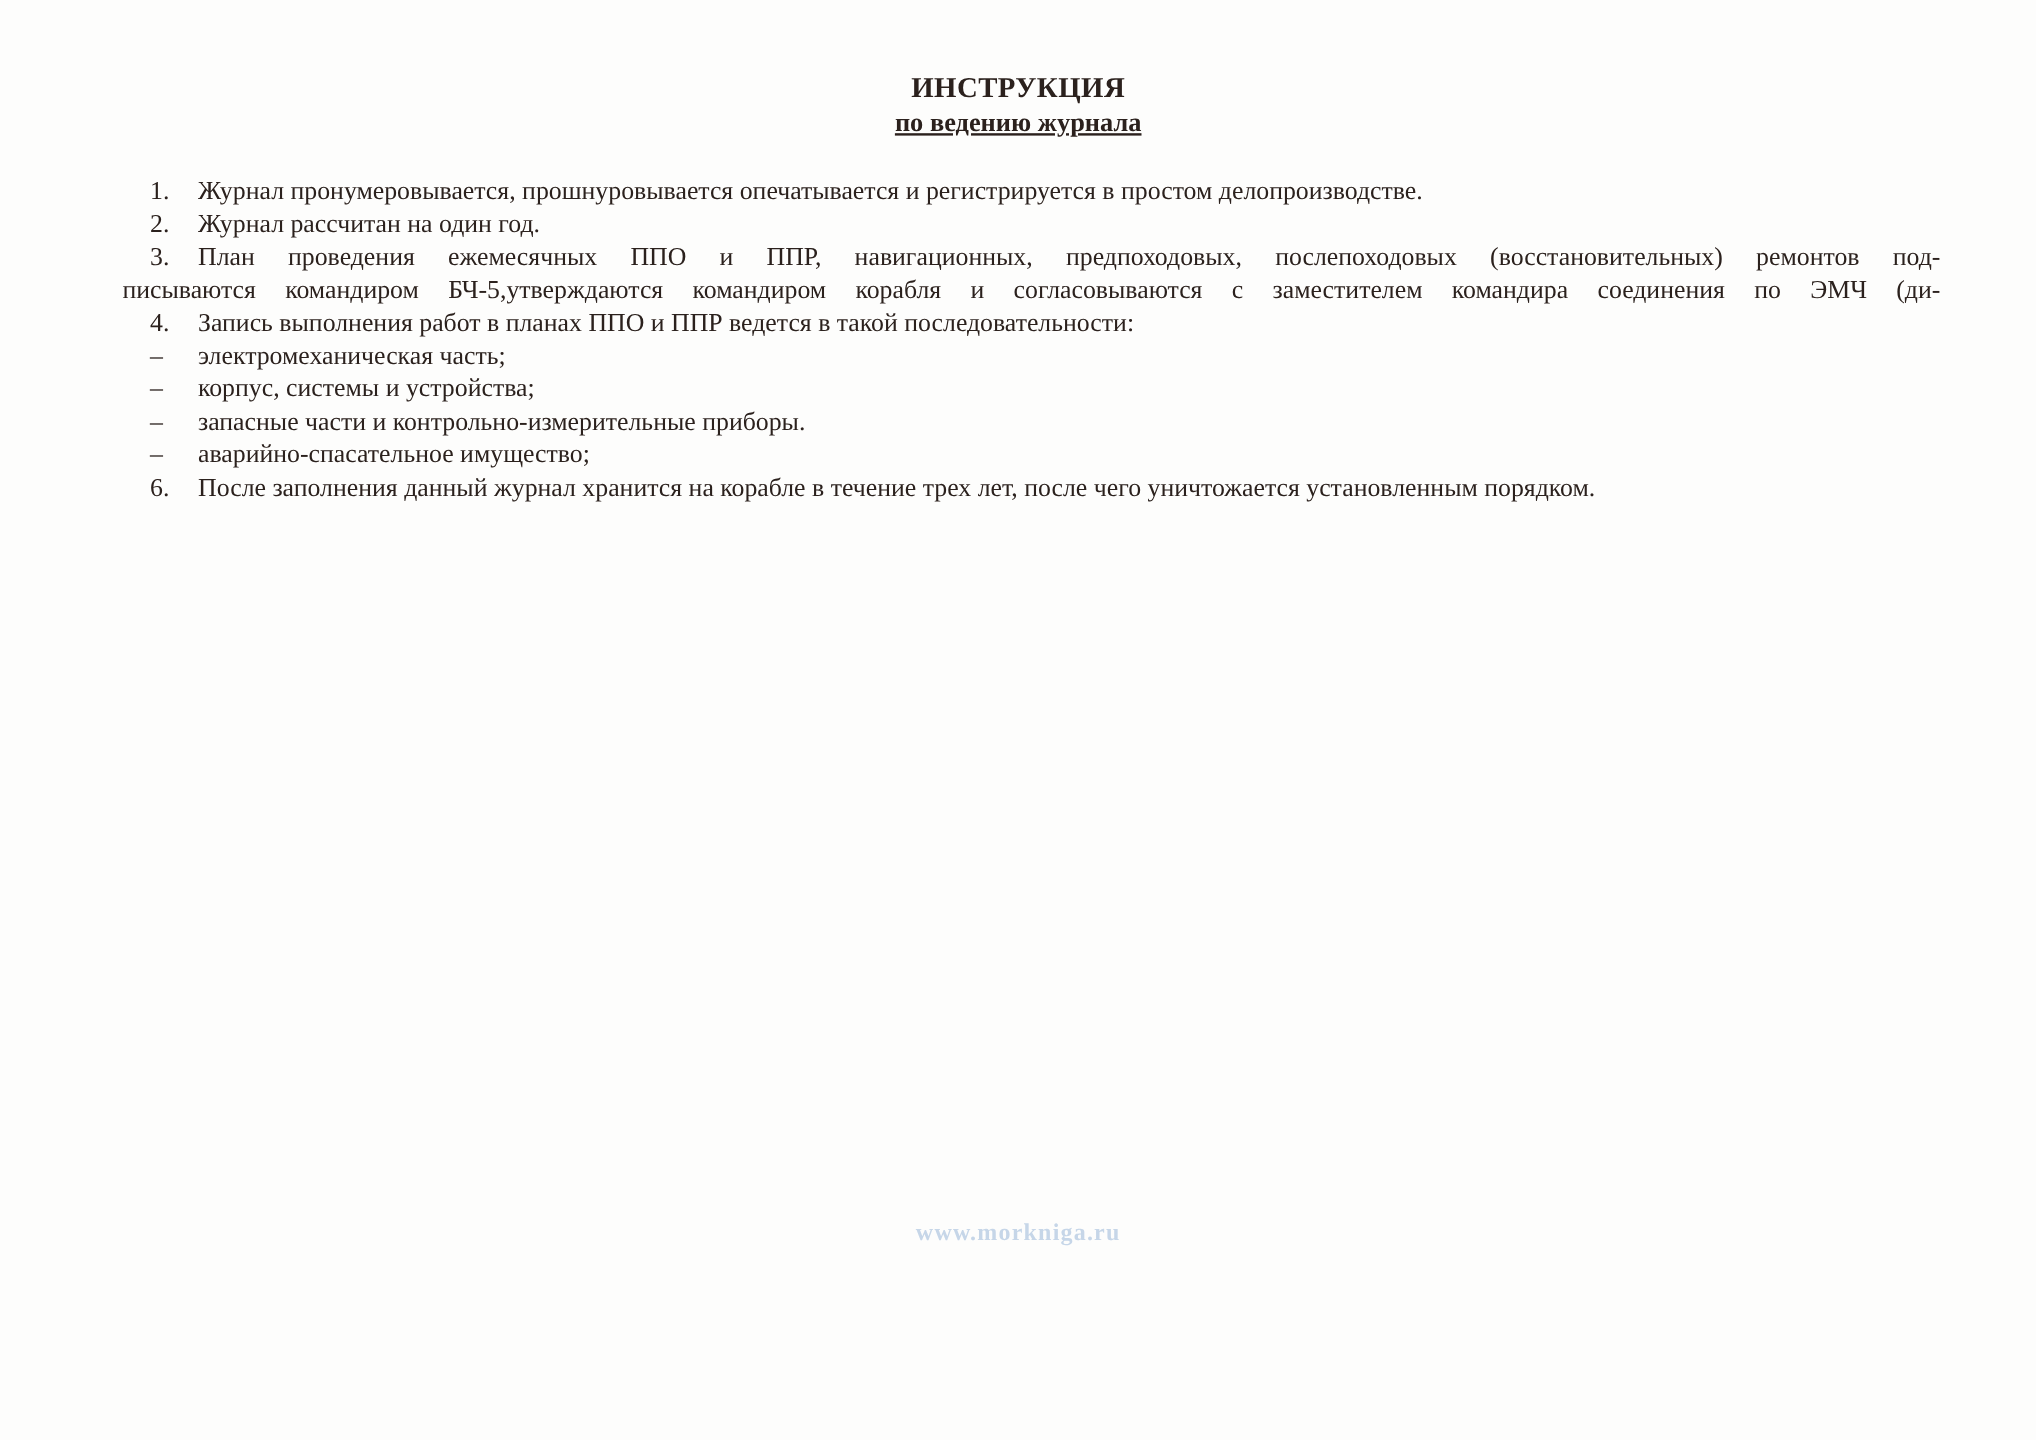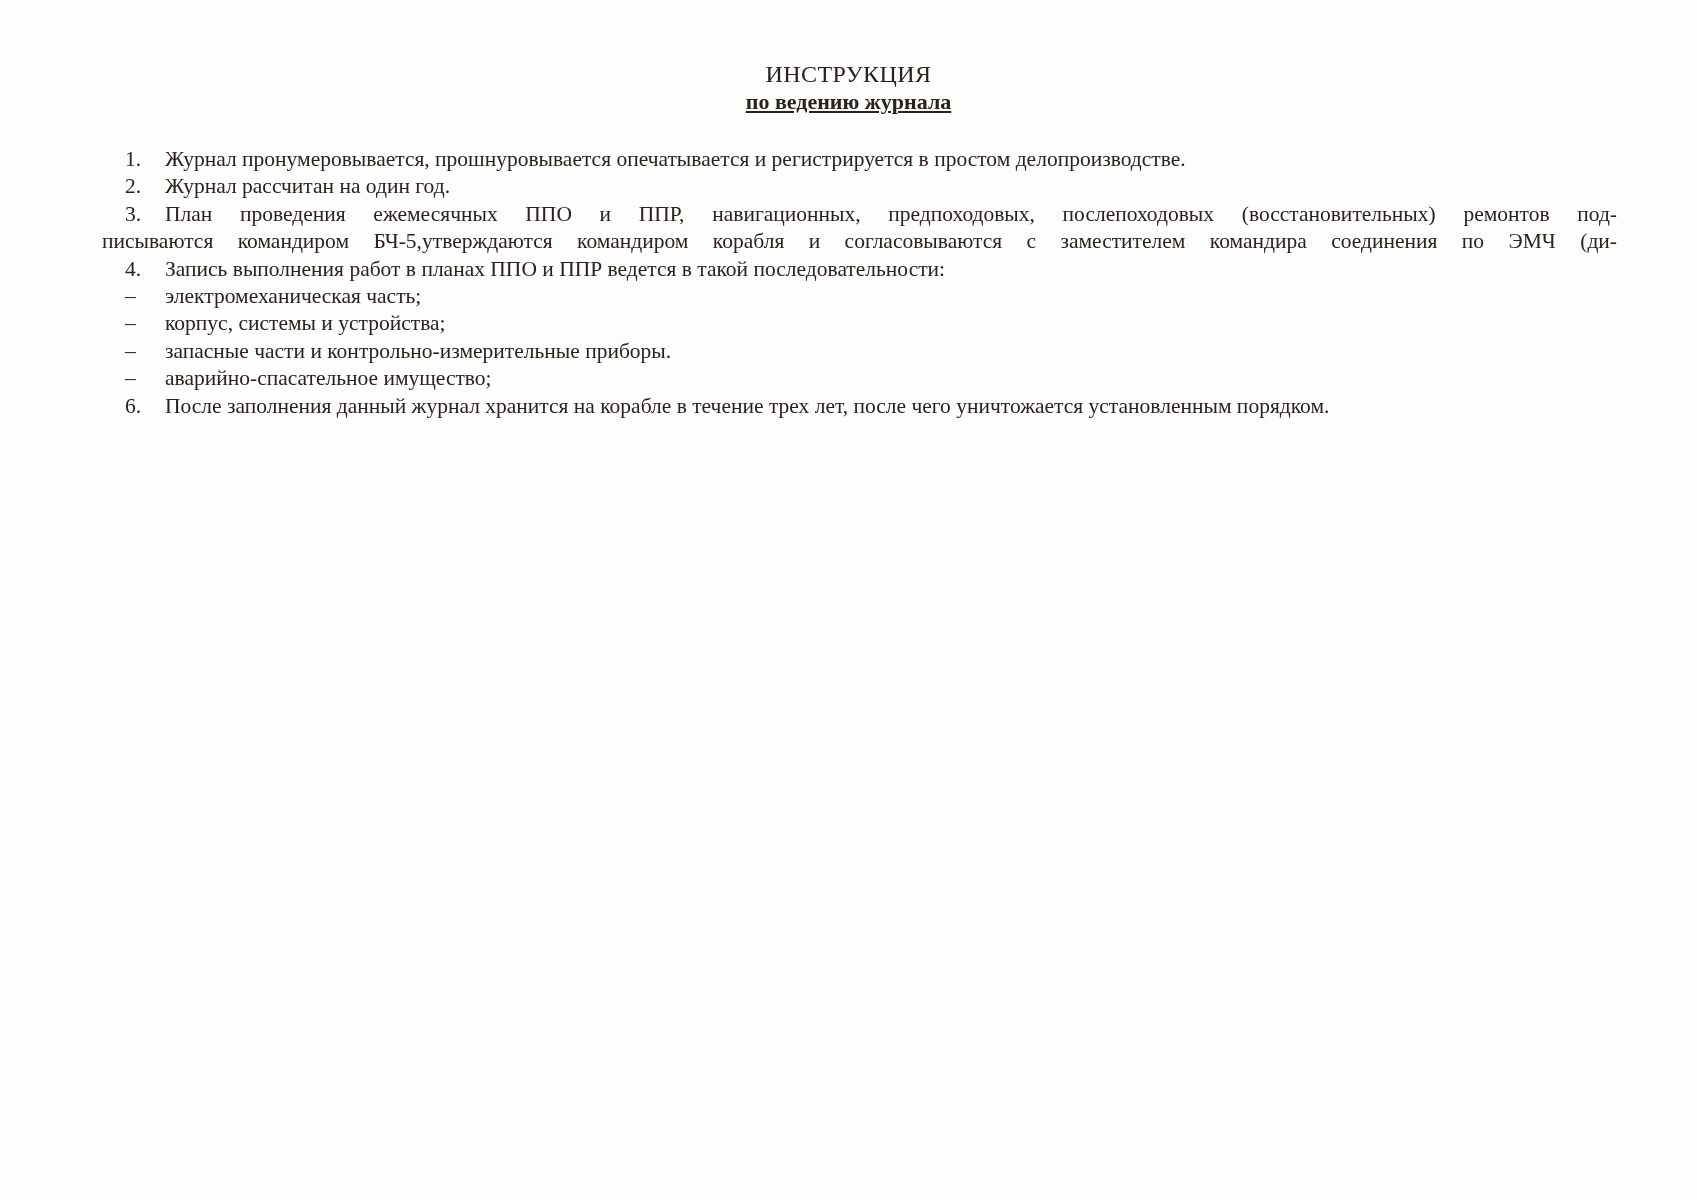--- a/index.html
+++ b/index.html
@@ -15,21 +15,21 @@
     font-family: "Liberation Serif", "DejaVu Serif", serif;
     color: #2b211d;
     overflow: hidden;
   }
   .doc-header {
     padding-top: 60px;
     text-align: center;
   }
   .doc-title {
     font-size: 24px;
-    font-weight: normal;
+    font-weight: bold;
     line-height: 28px;
     letter-spacing: 0.4px;
   }
   .doc-subtitle {
     font-size: 22px;
     font-weight: bold;
     line-height: 28px;
     text-decoration: underline;
   }
   .content {
@@ -101,14 +101,15 @@
         <div class="line"><span class="marker">–</span><span>запасные части и контрольно-измерительные приборы.</span></div>
       </div>
       <div class="item">
         <div class="line"><span class="marker">–</span><span>аварийно-спасательное имущество;</span></div>
       </div>
       <div class="item">
         <div class="line"><span class="marker">6.</span><span>После заполнения данный журнал хранится на корабле в течение трех лет, после чего уничтожается установленным порядком.</span></div>
       </div>
     </div>
 
+  <div class="watermark">www.morkniga.ru</div>
 
 </div>
 
 </body></html>

